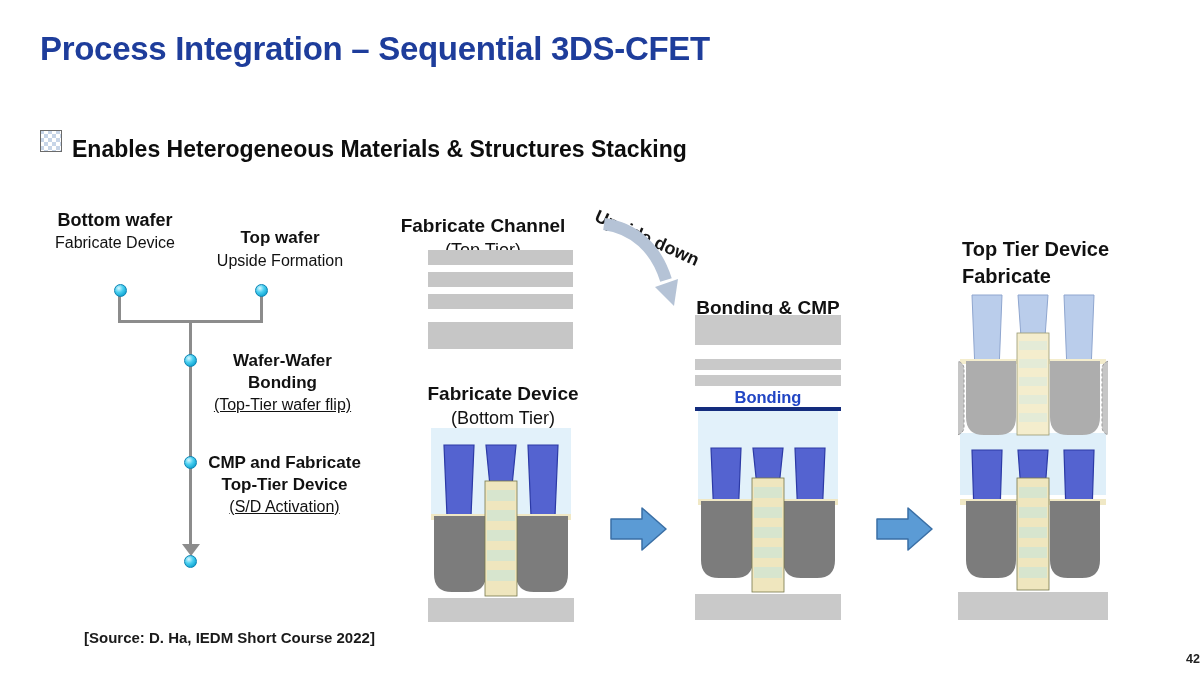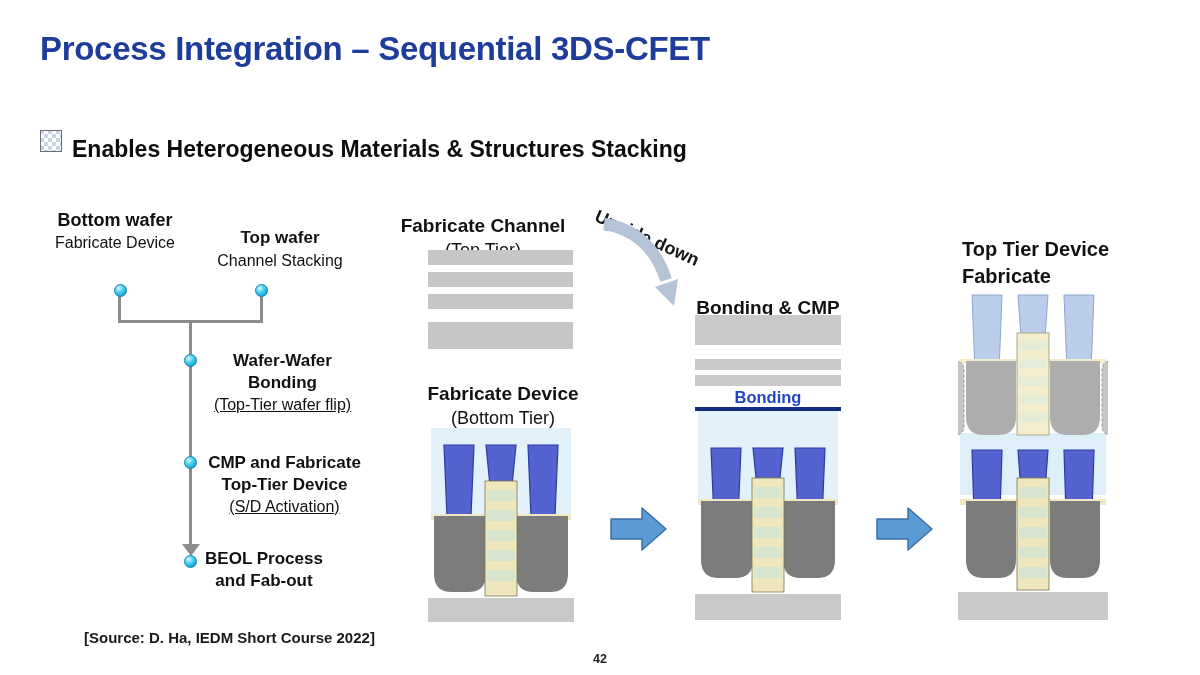--- a/index.html
+++ b/index.html
@@ -45,21 +45,21 @@
     <rect x="0.5" y="0.5" width="21" height="21" fill="url(#chk)" stroke="#6b6b6b"></rect>
   </svg>
   <div class="abs heading" style="left:72px;top:136px;">Enables Heterogeneous Materials &amp; Structures Stacking</div>
 
   <div class="abs center" style="left:40px;top:208px;width:150px;">
     <div class="branch-title">Bottom wafer</div>
     <div class="branch-sub">Fabricate Device</div>
   </div>
   <div class="abs center" style="left:200px;top:226px;width:160px;">
     <div class="branch-title" style="font-size:17px;">Top wafer</div>
-    <div class="branch-sub">Channel Stacking</div>
+    <div class="branch-sub">Upside Formation</div>
   </div>
 
   <div class="abs gline" style="left:118px;top:290px;width:3px;height:32px;"></div>
   <div class="abs gline" style="left:260px;top:290px;width:3px;height:32px;"></div>
   <div class="abs gline" style="left:118px;top:320px;width:145px;height:3px;"></div>
   <div class="abs gline" style="left:189px;top:320px;width:3px;height:226px;"></div>
   <div class="abs arrow-down" style="left:182px;top:544px;"></div>
 
   <div class="abs dot" style="left:114px;top:284px;"></div>
   <div class="abs dot" style="left:255px;top:284px;"></div>
@@ -67,23 +67,20 @@
   <div class="abs dot" style="left:184px;top:456px;"></div>
   <div class="abs dot" style="left:184px;top:555px;"></div>
 
   <div class="abs center" style="left:200px;top:350px;width:165px;">
     <div class="step-title">Wafer-Wafer Bonding</div>
     <div class="step-sub">(Top-Tier wafer flip)</div>
   </div>
   <div class="abs center" style="left:197px;top:452px;width:175px;">
     <div class="step-title">CMP and Fabricate Top-Tier Device</div>
     <div class="step-sub">(S/D Activation)</div>
-  </div>
-  <div class="abs center" style="left:198px;top:548px;width:132px;">
-    <div class="step-title">BEOL Process and Fab-out</div>
   </div>
 
   <div class="abs source" style="left:84px;top:629px;font-weight:bold;">[Source: D. Ha, IEDM Short Course 2022]</div>
 
   <div class="abs center" style="left:398px;top:198px;width:170px;margin-top:16px;">
     <div class="stage-title">Fabricate Channel</div>
     <div class="stage-sub">(Top Tier)</div>
   </div>
   <div class="abs graybar" style="left:428px;top:250px;width:145px;height:15px;"></div>
   <div class="abs graybar" style="left:428px;top:272px;width:145px;height:15px;"></div>
@@ -186,15 +183,15 @@
       <rect x="59" y="185" width="32" height="112" fill="#EFE6BE" stroke="#77774a" stroke-width="0.8"></rect>
       <rect x="61" y="194" width="28" height="11" fill="#D7E5CE"></rect>
       <rect x="61" y="214" width="28" height="11" fill="#D7E5CE"></rect>
       <rect x="61" y="234" width="28" height="11" fill="#D7E5CE"></rect>
       <rect x="61" y="254" width="28" height="11" fill="#D7E5CE"></rect>
       <rect x="61" y="274" width="28" height="11" fill="#D7E5CE"></rect>
     </g>
     <rect x="0" y="299" width="150" height="28" fill="#C9C9C9"></rect>
   </svg>
 
-  <div class="abs pagenum" style="left:0;right:0;top:652px;text-align:center;">42</div>
+  <div class="abs pagenum" style="left:0;right:0;top:652px;text-align:right;">42</div>
 
 </div>
 
 </body></html>

